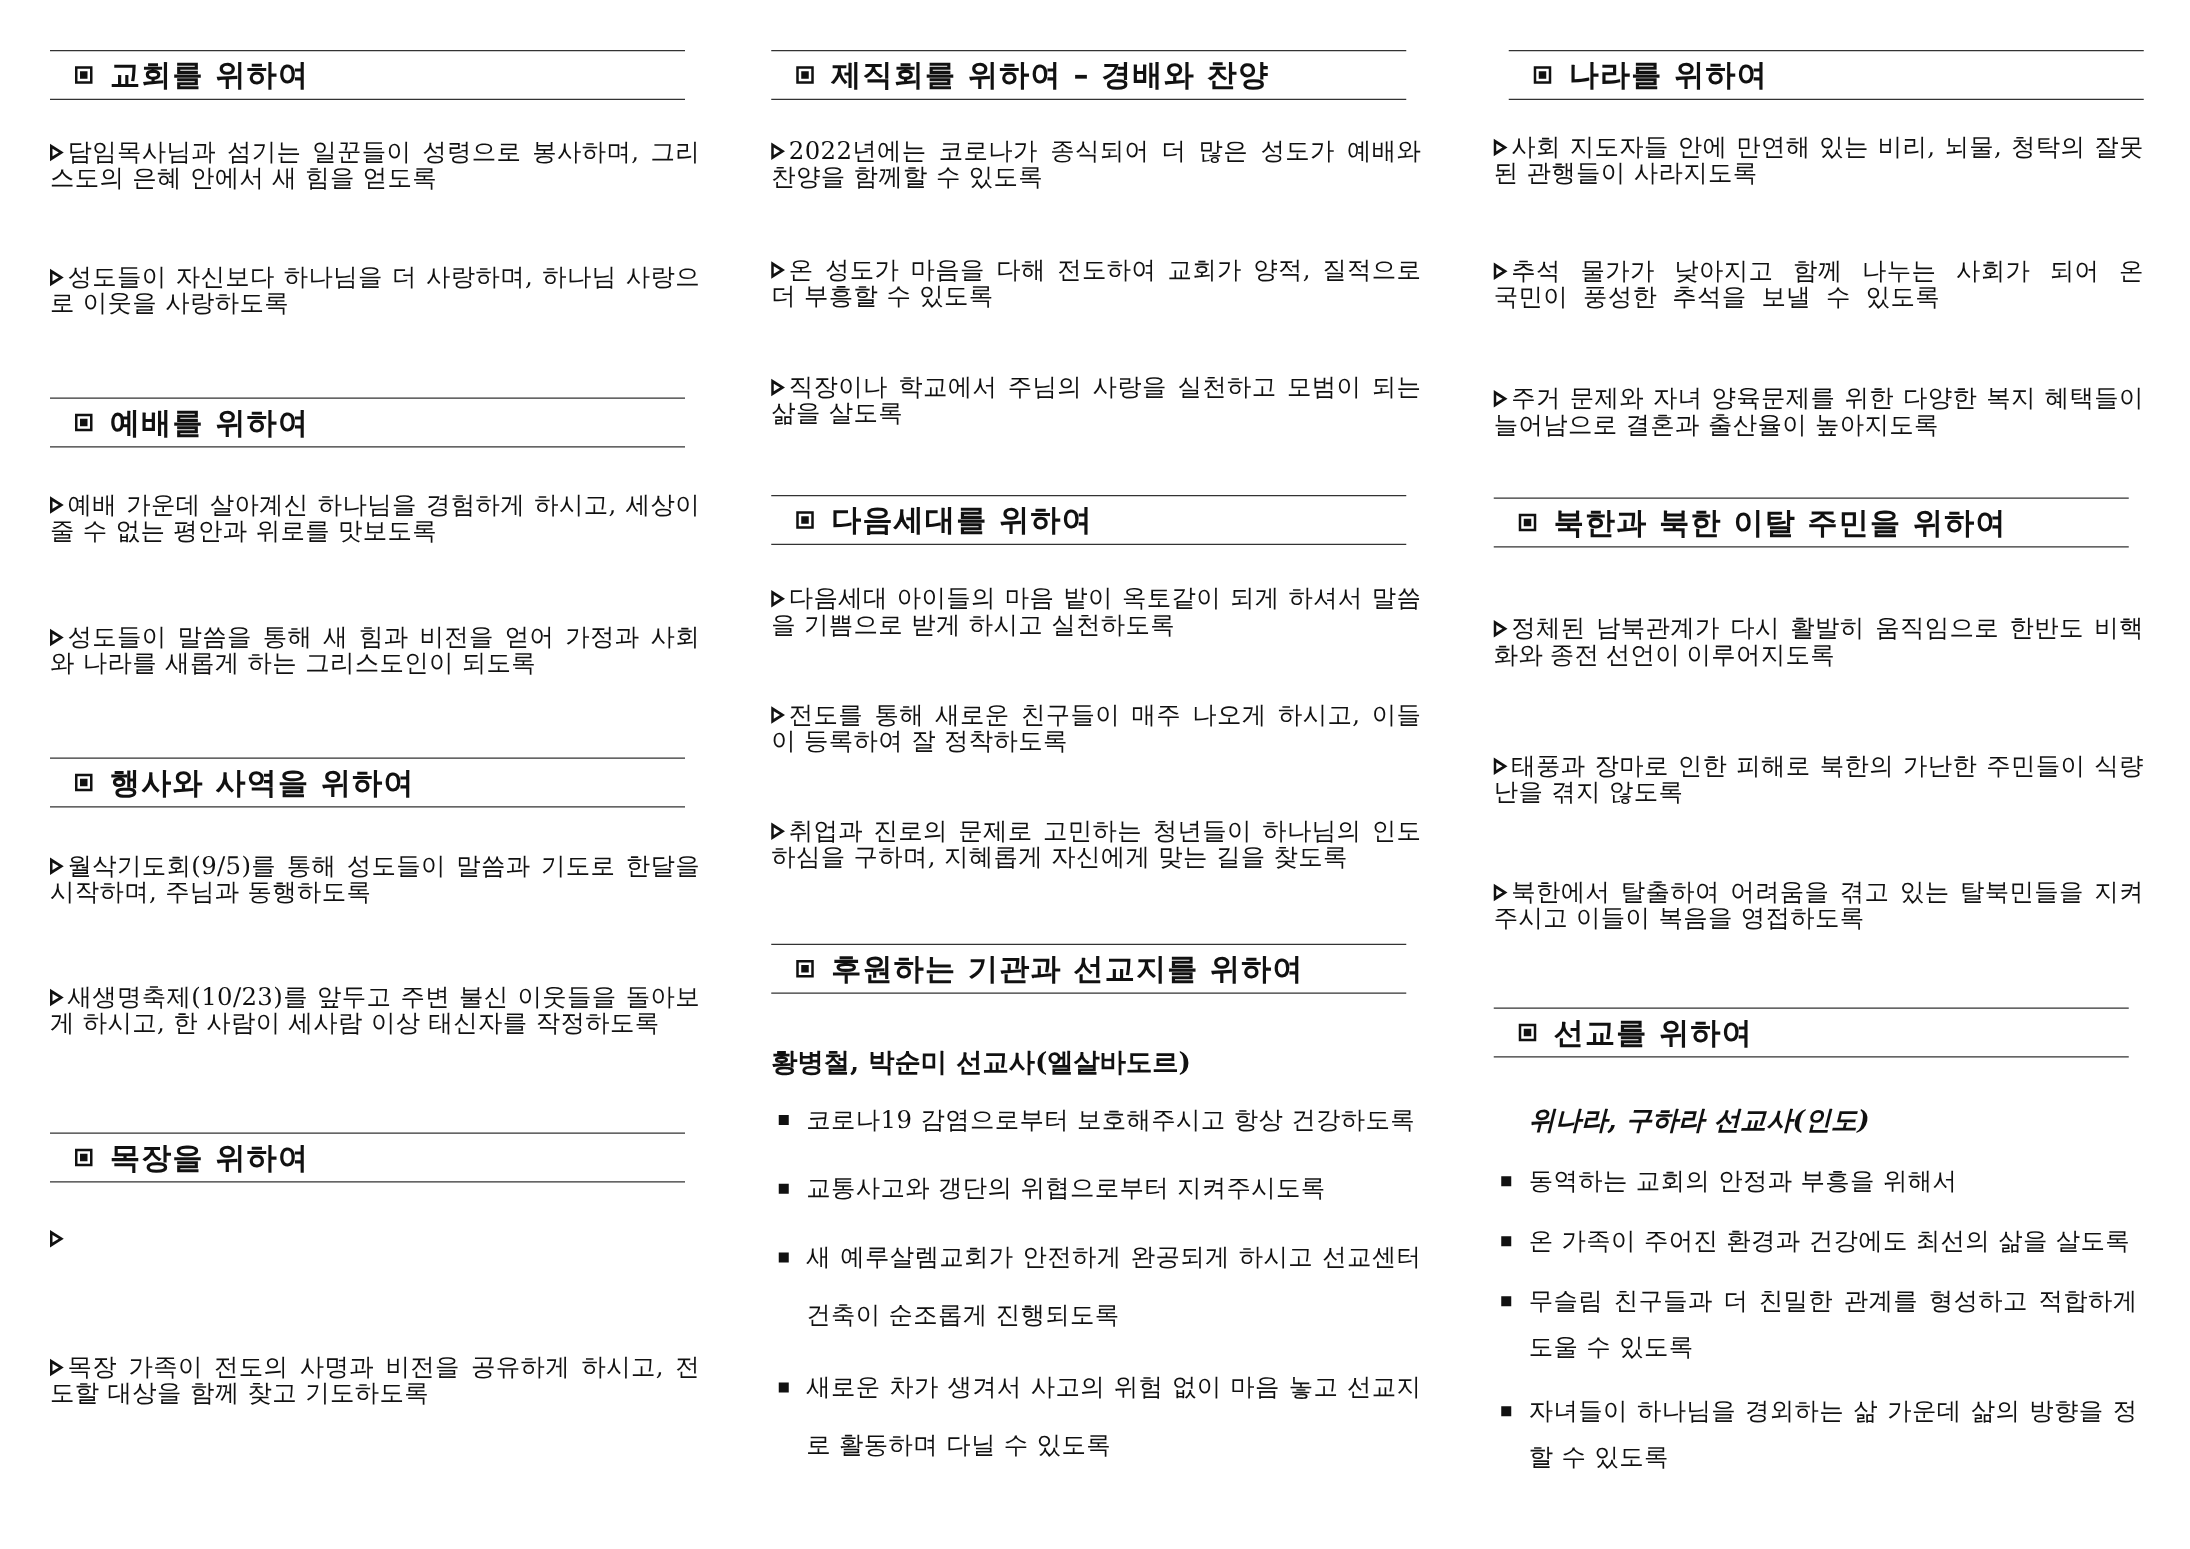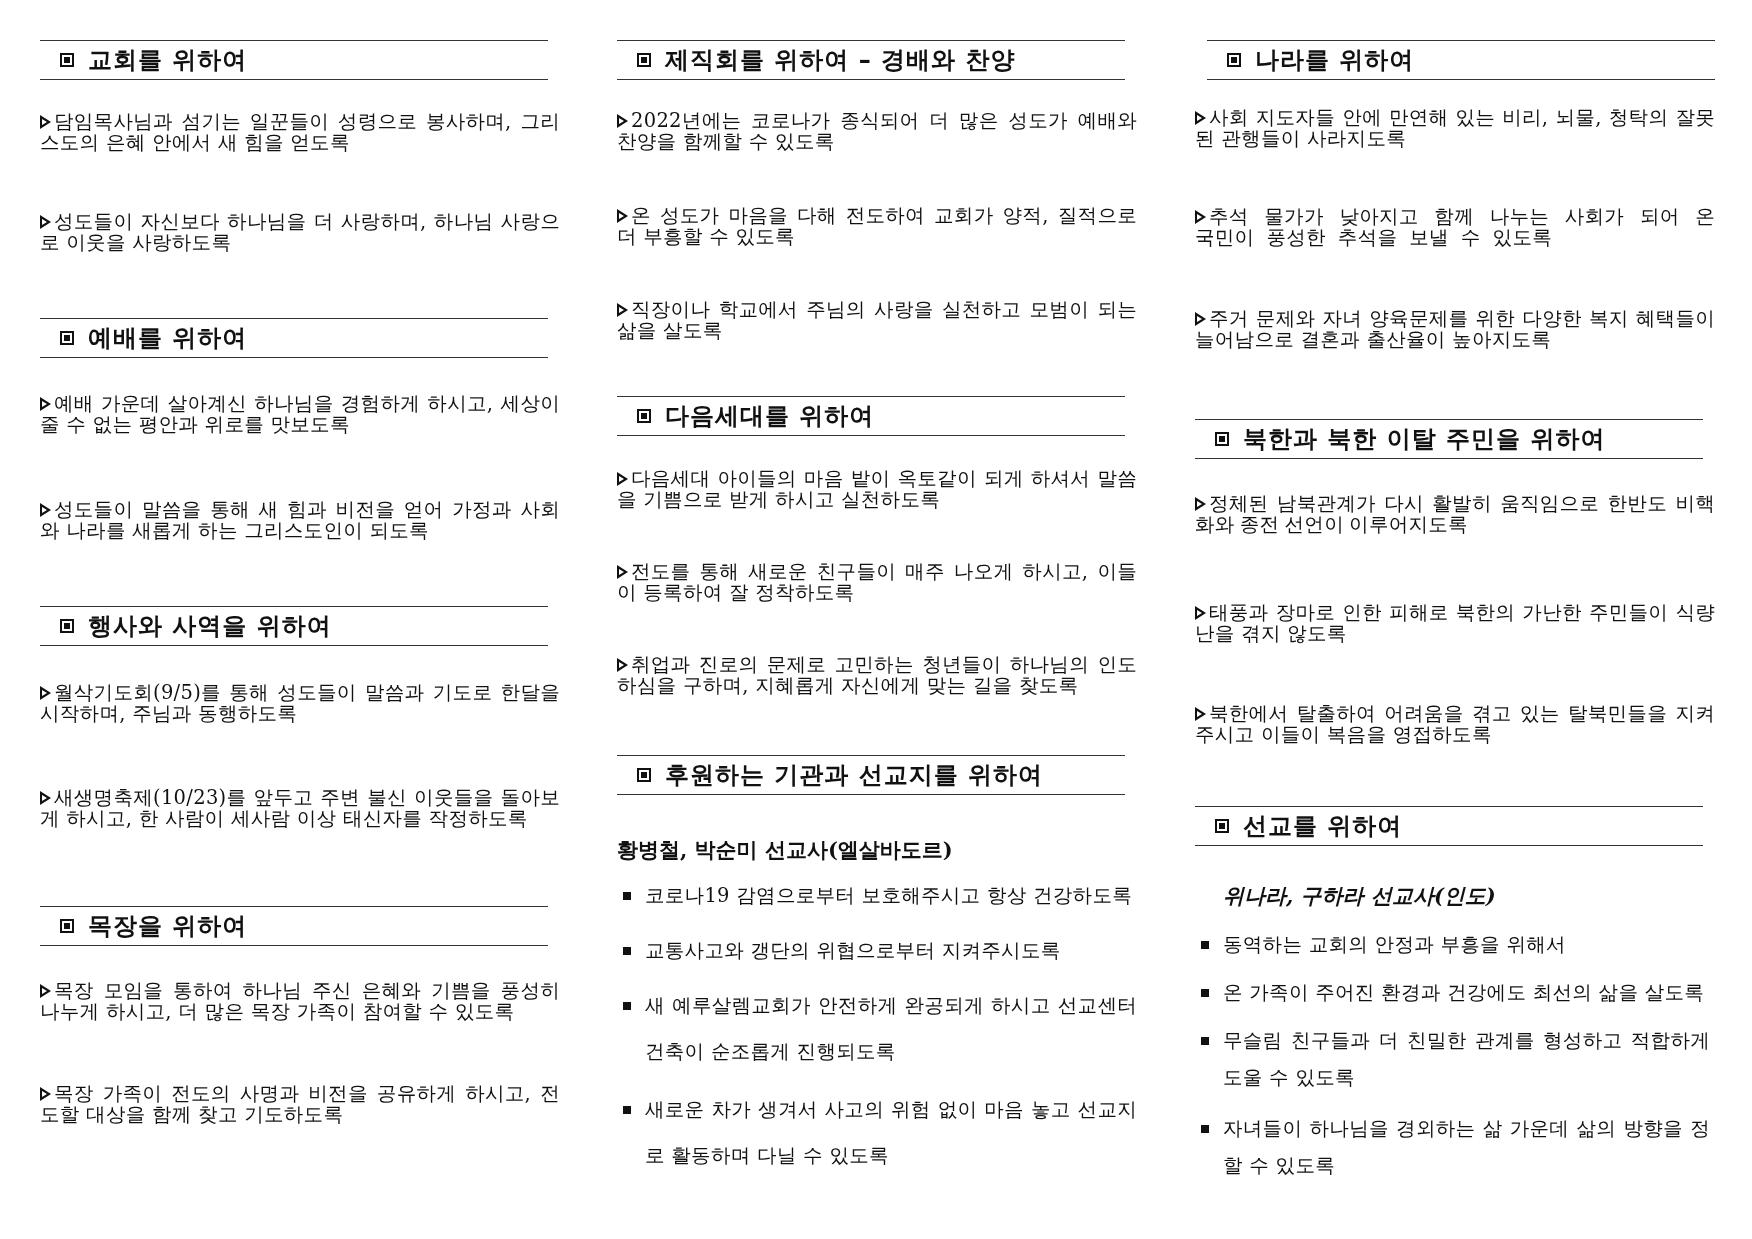--- a/index.html
+++ b/index.html
@@ -84,21 +84,21 @@
   </div>
   <div class="item" style="top:682px;"><span class="tri"></span><span>월삭기도회(9/5)를 통해 성도들이 말씀과 기도로 한달을 시작하며, 주님과 동행하도록</span></div>
   <div class="item" style="top:787px;"><span class="tri"></span><span>새생명축제(10/23)를 앞두고 주변 불신 이웃들을 돌아보게 하시고, 한 사람이 세사람 이상 태신자를 작정하도록</span></div>
 
   <div class="section" style="top:906px; width:508px;">
     <div class="sec-head">
       <span class="sec-icon"></span>
       <span class="sec-title">목장을 위하여</span>
     </div>
   </div>
-  <div class="item" style="top:980px;"><span class="tri"></span><span>목장 모임을 통하여 하나님 주신 은혜와 기쁨을 풍성히 나누게 하시고, 더 많은 목장 가족이 참여할 수 있도록</span></div>
+  <div class="item" style="top:980px;"><span class="tri"></span></div>
   <div class="item" style="top:1083px;"><span class="tri"></span><span>목장 가족이 전도의 사명과 비전을 공유하게 하시고, 전도할 대상을 함께 찾고 기도하도록</span></div>
 </div>
 
 <div class="col" style="left:617px; width:520px;">
   <div class="section" style="top:40px; width:508px;">
     <div class="sec-head">
       <span class="sec-icon"></span>
       <span class="sec-title">제직회를 위하여 – 경배와 찬양</span>
     </div>
   </div>
@@ -133,21 +133,21 @@
   <div class="section" style="top:40px; left:12px; width:508px;">
     <div class="sec-head">
       <span class="sec-icon"></span>
       <span class="sec-title">나라를 위하여</span>
     </div>
   </div>
   <div class="item" style="top:107px;"><span class="tri"></span><span>사회 지도자들 안에 만연해 있는 비리, 뇌물, 청탁의 잘못된 관행들이 사라지도록</span></div>
   <div class="item" style="top:208px;font-family:Liberation Mono, monospace;"><span class="tri"></span><span>추석 물가가 낮아지고 함께 나누는 사회가 되어 온 국민이 풍성한 추석을 보낼 수 있도록</span></div>
   <div class="item" style="top:308px;"><span class="tri"></span><span>주거 문제와 자녀 양육문제를 위한 다양한 복지 혜택들이 늘어남으로 결혼과 출산율이 높아지도록</span></div>
 
-  <div class="section" style="top:419px; width:508px;text-align:right;">
+  <div class="section" style="top:398px; width:508px;text-align:right;">
     <div class="sec-head">
       <span class="sec-icon"></span>
       <span class="sec-title">북한과 북한 이탈 주민을 위하여</span>
     </div>
   </div>
   <div class="item" style="top:493px;font-family:Liberation Serif, serif;"><span class="tri"></span><span>정체된 남북관계가 다시 활발히 움직임으로 한반도 비핵화와 종전 선언이 이루어지도록</span></div>
   <div class="item" style="top:602px;"><span class="tri"></span><span>태풍과 장마로 인한 피해로 북한의 가난한 주민들이 식량난을 겪지 않도록</span></div>
   <div class="item" style="top:703px;"><span class="tri"></span><span>북한에서 탈출하여 어려움을 겪고 있는 탈북민들을 지켜주시고 이들이 복음을 영접하도록</span></div>
 
   <div class="section" style="top:806px; width:508px;">

